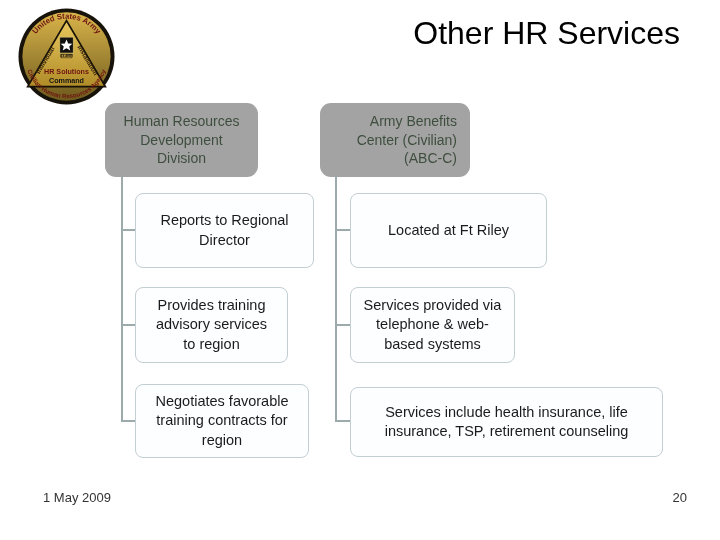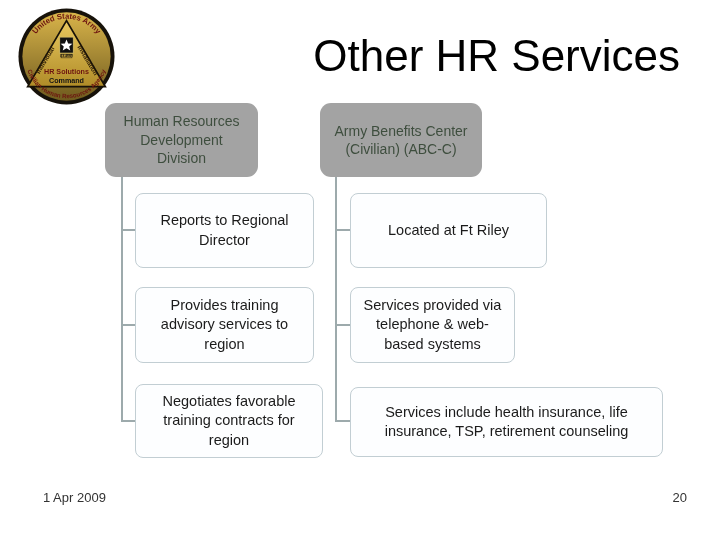--- a/index.html
+++ b/index.html
@@ -1,41 +1,41 @@
 <!DOCTYPE html>
 <html><head>
 <meta charset="utf-8">
 <style>
   html,body{margin:0;padding:0;background:#ffffff;}
   .slide{
     position:relative;width:720px;height:540px;background:#ffffff;overflow:hidden;
     font-family:"Liberation Sans",sans-serif;color:#141414;
   }
   .title{
-    position:absolute;top:32px;right:40px;font-size:44px;line-height:1.1;
+    position:absolute;top:16px;right:40px;font-size:32px;line-height:1.1;
     color:#000000;white-space:nowrap;
   }
   .logo{position:absolute;left:18px;top:8px;width:97px;height:97px;}
   
   .hdr{
     position:absolute;box-sizing:border-box;background:#a3a3a3;border-radius:11px;
     color:#3e4e3e;font-size:14px;line-height:1.32;text-align:center;
     display:flex;align-items:center;justify-content:center;
   }
   .hdr1{left:105px;top:103px;width:153px;height:74px;padding:0 10px;}
-  .hdr2{left:320px;top:103px;width:162px;height:74px;padding:0 13px;}
+  .hdr2{left:320px;top:103px;width:150px;height:74px;padding:0 13px;text-align:right;}
   
   .child{
     position:absolute;box-sizing:border-box;background:#fdfeff;border:1px solid #c2ced3;
     border-radius:8px;color:#1b1b1b;font-size:14.5px;line-height:1.32;text-align:center;
     display:flex;align-items:center;justify-content:center;
   }
   .c-l1{left:135px;top:193px;width:179px;height:75px;padding:4px 12px;}
-  .c-l2{left:135px;top:287px;width:179px;height:76px;padding:0 12px;}
-  .c-l3{left:135px;top:384px;width:188px;height:74px;padding:0 12px;}
+  .c-l2{left:135px;top:287px;width:153px;height:76px;padding:0 12px;}
+  .c-l3{left:135px;top:384px;width:174px;height:74px;padding:0 12px;}
   .c-r1{left:350px;top:193px;width:197px;height:75px;padding:0 8px;}
   .c-r2{left:350px;top:287px;width:165px;height:76px;padding:0 8px;}
   .c-r3{left:350px;top:387px;width:313px;height:70px;padding:0 10px;}
   
   .vline{position:absolute;width:2px;background:#9daaac;}
   .v-left{left:121px;top:177px;height:245px;}
   .v-right{left:335px;top:177px;height:245px;}
   .hstub{position:absolute;height:2px;background:#9daaac;}
   .s-l1{left:121px;top:229px;width:14px;}
   .s-l2{left:121px;top:324px;width:14px;}
@@ -115,16 +115,16 @@
   <div class="child c-r1">
     <span>Located at Ft Riley</span>
   </div>
   <div class="child c-r3">
     <span>Services include health insurance, life insurance, TSP, retirement counseling</span>
   </div>
   <div class="child c-r2">
     <span>Services provided via telephone &amp; web-based systems</span>
   </div>
 
-  <div class="footer-left">1 Apr 2009</div>
+  <div class="footer-left">1 May 2009</div>
   <div class="footer-right">20</div>
 
 </div>
 
 </body></html>

